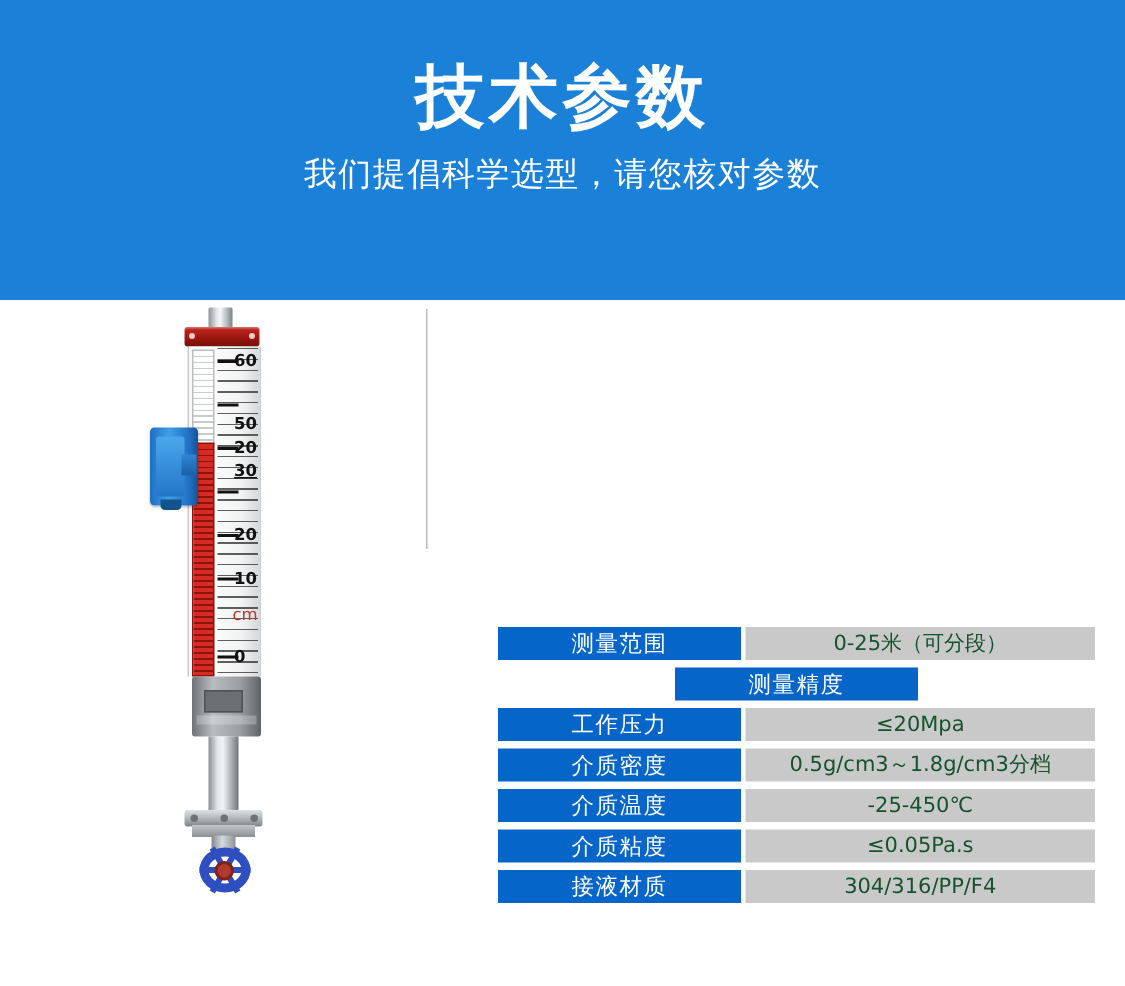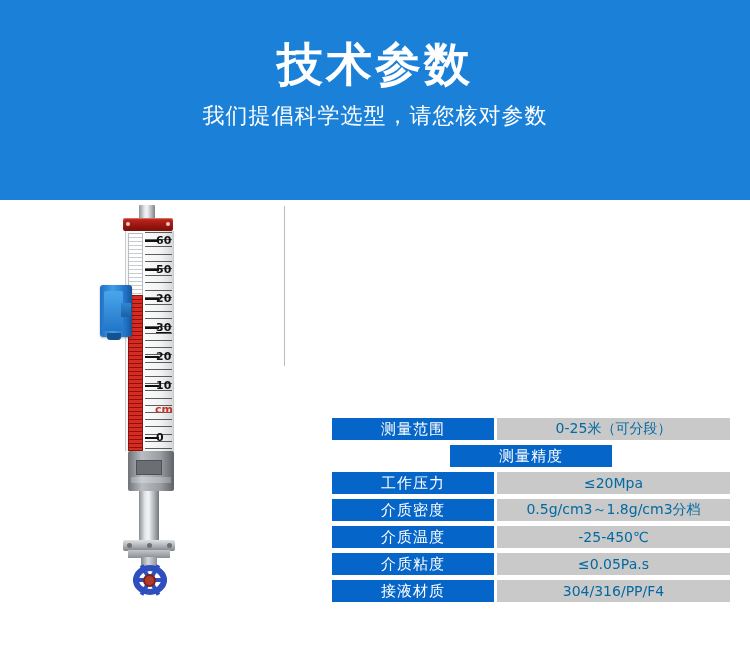--- a/index.html
+++ b/index.html
@@ -139,21 +139,21 @@
     left: 61px;
     font-size: 11px;
     font-weight: bold;
     color: #111111;
     font-family: "DejaVu Sans", sans-serif;
     line-height: 11px;
   }
   .scale-label-cm {
     left: 60px;
     font-size: 11px;
-    font-weight: bold;
+    font-weight: normal;
     color: #c0392b;
     font-family: "DejaVu Sans", sans-serif;
     line-height: 11px;
   }
 
   
   #transmitter-box {
     left: 5px; top: 80px; width: 32px; height: 52px;
     background: linear-gradient(to right,#1f6fc4,#3f9fe8 40%,#1e6cc0 85%,#15538f);
     border-radius: 3px;
@@ -277,21 +277,21 @@
     font-size: 15px;
     letter-spacing: 1px;
     display: flex;
     align-items: center;
     justify-content: center;
   }
   .spec-value {
     width: 233px;
     margin-left: 3px;
     background: #c9c9c9;
-    color: #0369a1;
+    color: #14532d;
     font-size: 14px;
     display: flex;
     align-items: center;
     justify-content: center;
     font-family: "DejaVu Sans", sans-serif;
   }
 </style>
 </head>
 <body>
 
@@ -313,27 +313,27 @@
 
     <div id="gauge-scale-body" class="g-abs"></div>
     <div id="flags-empty" class="g-abs"></div>
     <div id="flags-filled" class="g-abs"></div>
     <div id="scale-ticks" class="g-abs"></div>
 
     <div class="g-abs scale-major" style="top:35px;"></div>
     <div class="g-abs scale-label" style="top:30px;">60</div>
 
     <div class="g-abs scale-major" style="top:64px;"></div>
-    <div class="g-abs scale-label" style="top:59px;text-align:center;">50</div>
+    <div class="g-abs scale-label" style="top:72px;text-align:center;">50</div>
 
     <div class="g-abs scale-major" style="top:93px;"></div>
     <div class="g-abs scale-label" style="top:88px;">20</div>
 
     <div class="g-abs scale-major" style="top:122px;"></div>
-    <div class="g-abs scale-label" style="top:117px;text-decoration:underline;">30</div>
+    <div class="g-abs scale-label" style="top:103px;text-decoration:underline;">30</div>
 
     <div class="g-abs scale-major" style="top:151px;"></div>
     <div class="g-abs scale-label" style="top:146px;">20</div>
 
     <div class="g-abs scale-major" style="top:180px;"></div>
     <div class="g-abs scale-label" style="top:175px;">10</div>
 
     <div class="g-abs scale-label-cm" style="top:199px;">cm</div>
 
     <div class="g-abs scale-major" style="top:232px;"></div>

